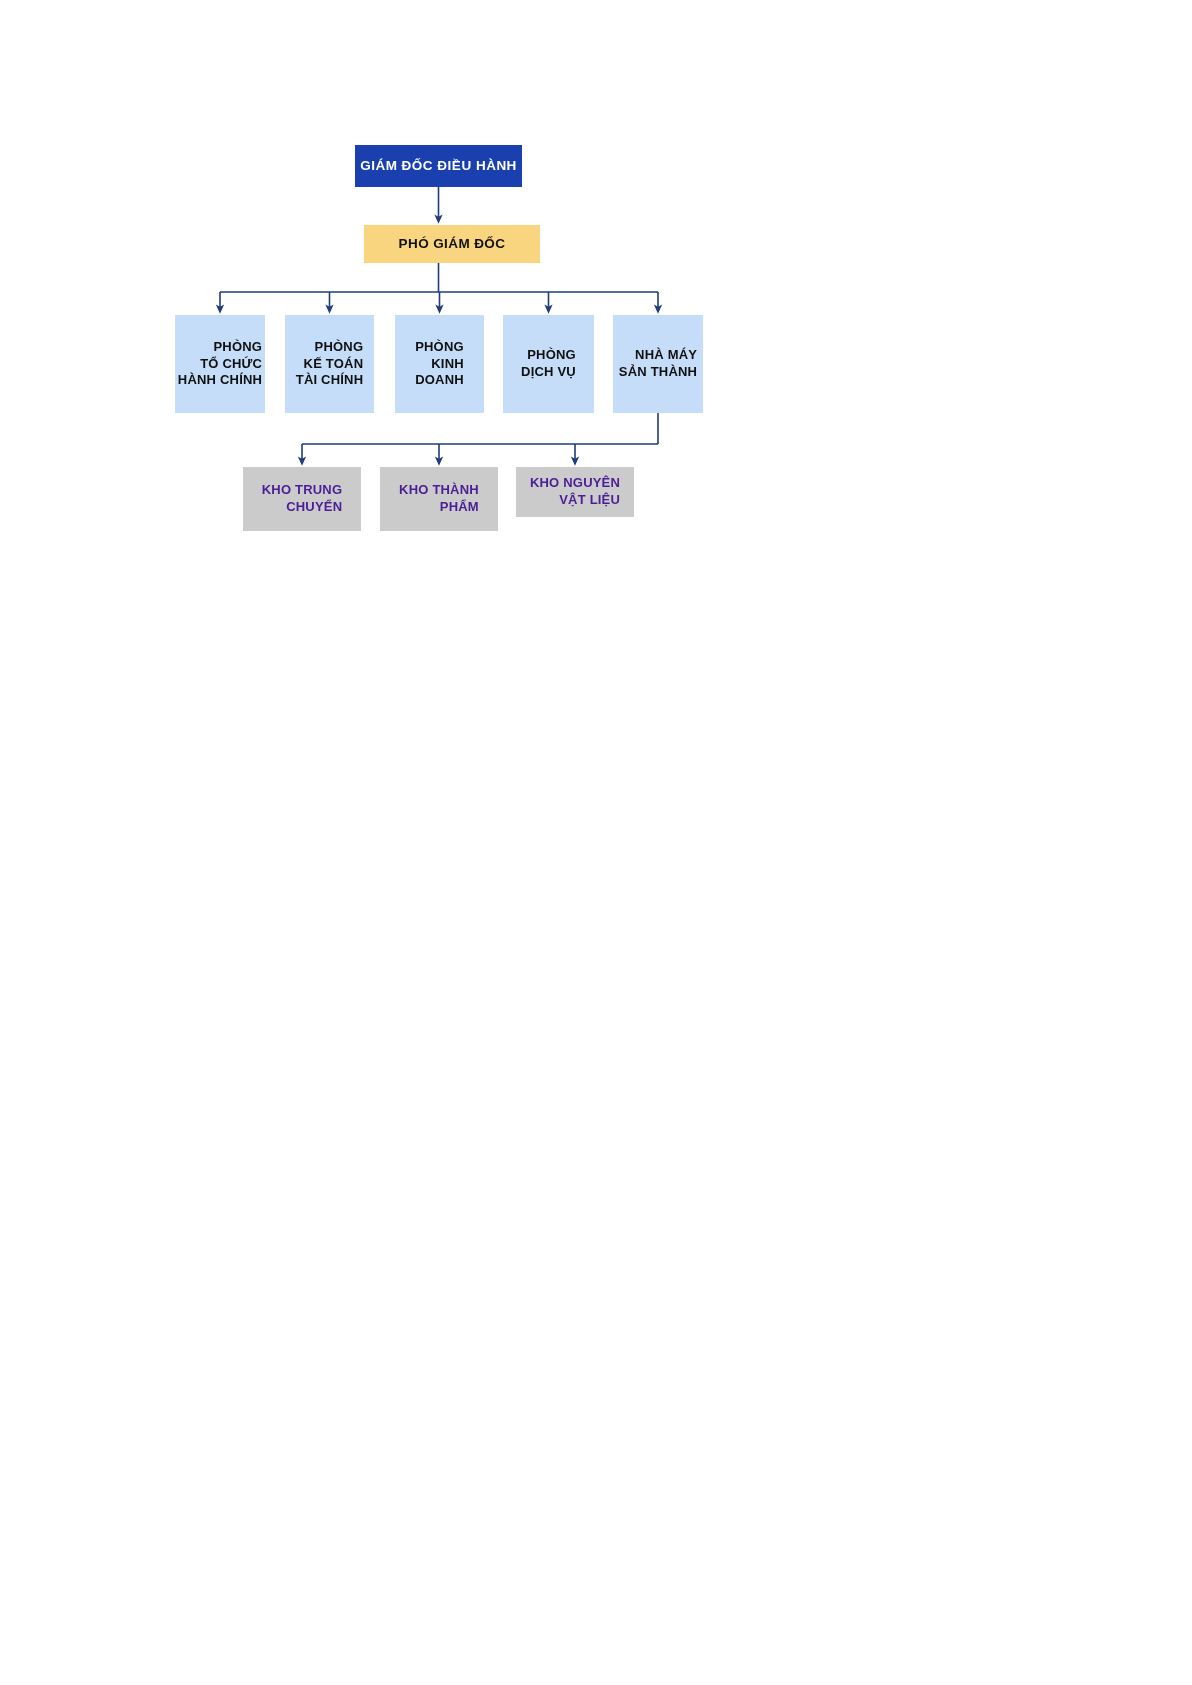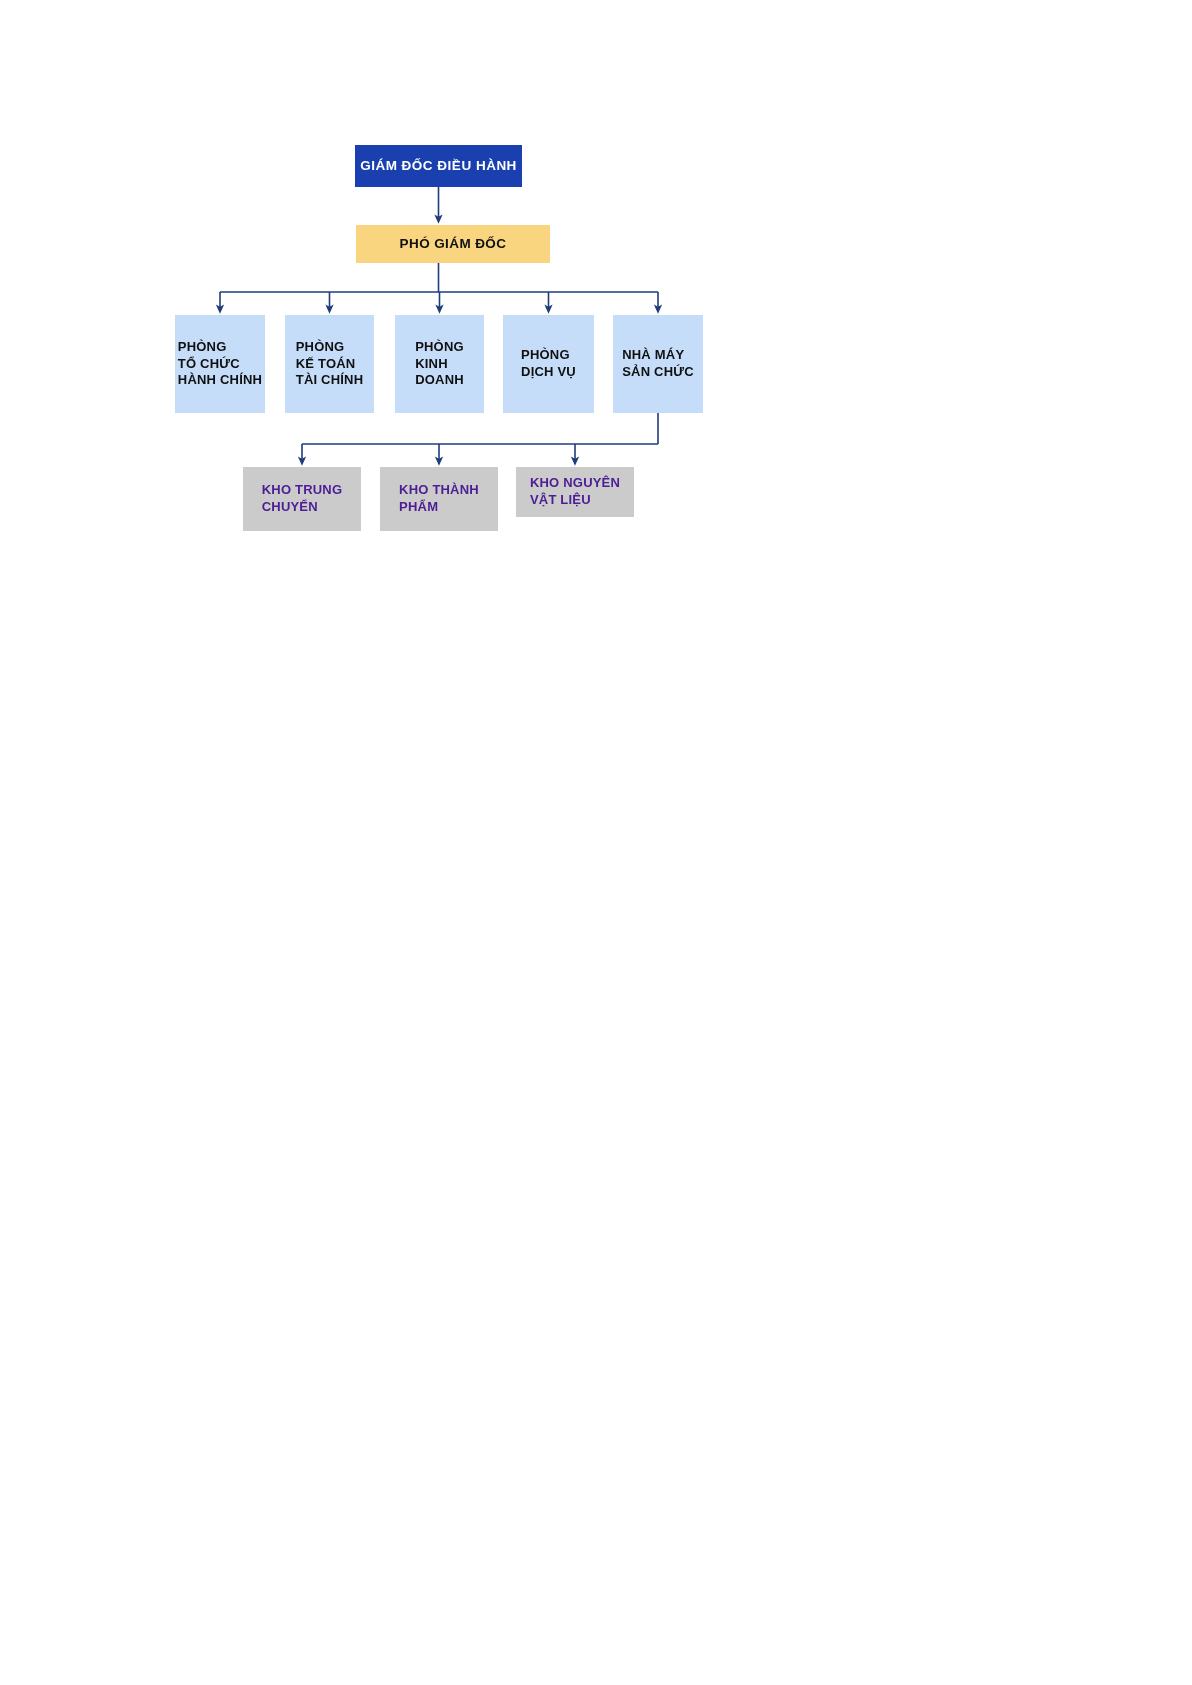--- a/index.html
+++ b/index.html
@@ -42,21 +42,21 @@
     height: 620px;
     pointer-events: none;
   }
 
   .node {
     position: absolute;
     box-sizing: border-box;
     display: flex;
     align-items: center;
     justify-content: center;
-    text-align: left;
+    text-align: right;
     font-weight: bold;
     letter-spacing: 0.2px;
     line-height: 1.28;
     white-space: pre-line;
     z-index: 2;
   }
 
   .node-exec {
     background: #1a3faf;
     color: #ffffff;
@@ -113,39 +113,39 @@
         <line x1="302" y1="444" x2="658" y2="444"></line>
 
         <line x1="302" y1="444" x2="302" y2="461" marker-end="url(#arrowhead)"></line>
         <line x1="439" y1="444" x2="439" y2="461" marker-end="url(#arrowhead)"></line>
         <line x1="575" y1="444" x2="575" y2="461" marker-end="url(#arrowhead)"></line>
       </g>
     </svg>
 
     <div class="node node-exec" style="left:355px; top:145px; width:167px; height:42px;">GIÁM ĐỐC ĐIỀU HÀNH</div>
 
-    <div class="node node-deputy" style="left:356px; top:225px; width:194px; height:38px;">PHÓ GIÁM ĐỐC</div>
+    <div class="node node-deputy" style="left:364px; top:225px; width:176px; height:38px;">PHÓ GIÁM ĐỐC</div>
 
     <div class="node node-dept" style="left:175px; top:315px; width:90px; height:98px;">PHÒNG
 TỔ CHỨC
 HÀNH CHÍNH</div>
 
     <div class="node node-dept" style="left:285px; top:315px; width:89px; height:98px;">PHÒNG
 KẾ TOÁN
 TÀI CHÍNH</div>
 
     <div class="node node-dept" style="left:395px; top:315px; width:89px; height:98px;">PHÒNG
 KINH
 DOANH</div>
 
     <div class="node node-dept" style="left:503px; top:315px; width:91px; height:98px;">PHÒNG
 DỊCH VỤ</div>
 
     <div class="node node-dept" style="left:613px; top:315px; width:90px; height:98px;">NHÀ MÁY
-SẢN CHỨC</div>
+SẢN THÀNH</div>
 
     <div class="node node-warehouse" style="left:243px; top:467px; width:118px; height:64px;">KHO TRUNG
 CHUYỂN</div>
 
     <div class="node node-warehouse" style="left:380px; top:467px; width:118px; height:64px;">KHO THÀNH
 PHẨM</div>
 
     <div class="node node-warehouse" style="left:516px; top:467px; width:118px; height:50px;">KHO NGUYÊN
 VẬT LIỆU</div>
 

